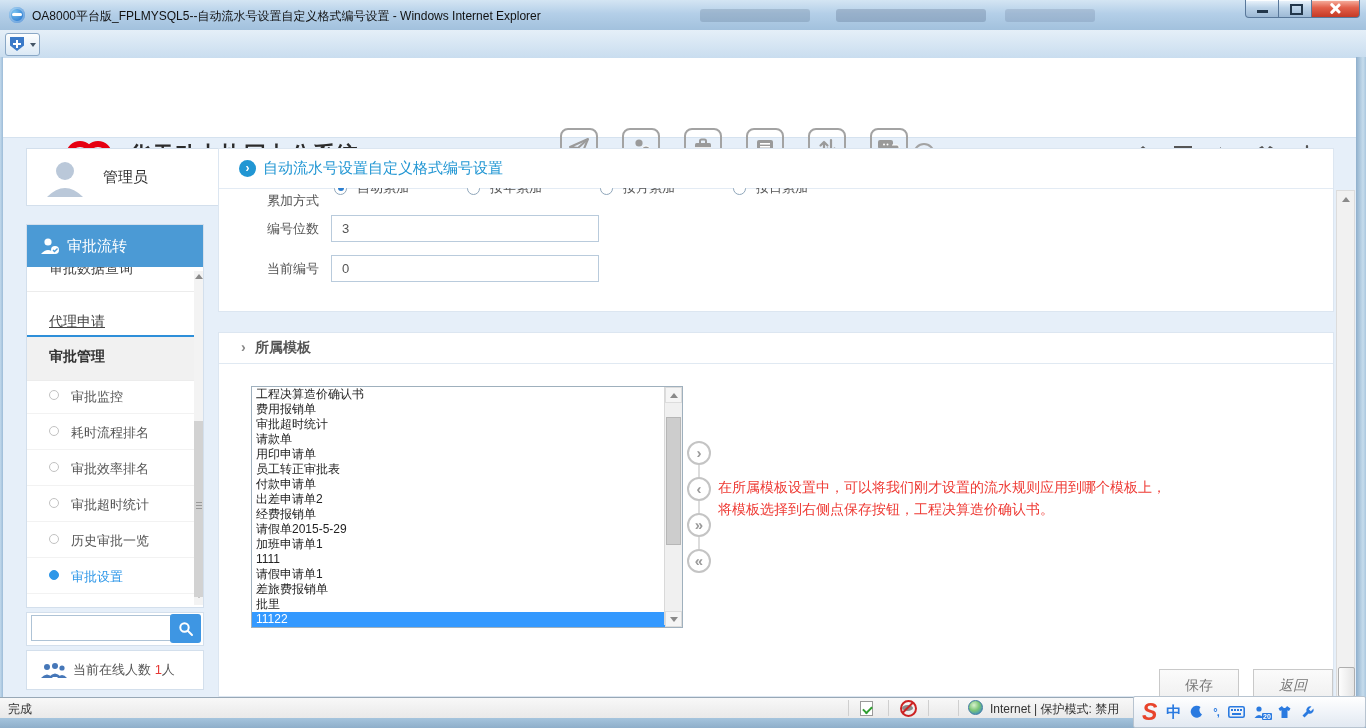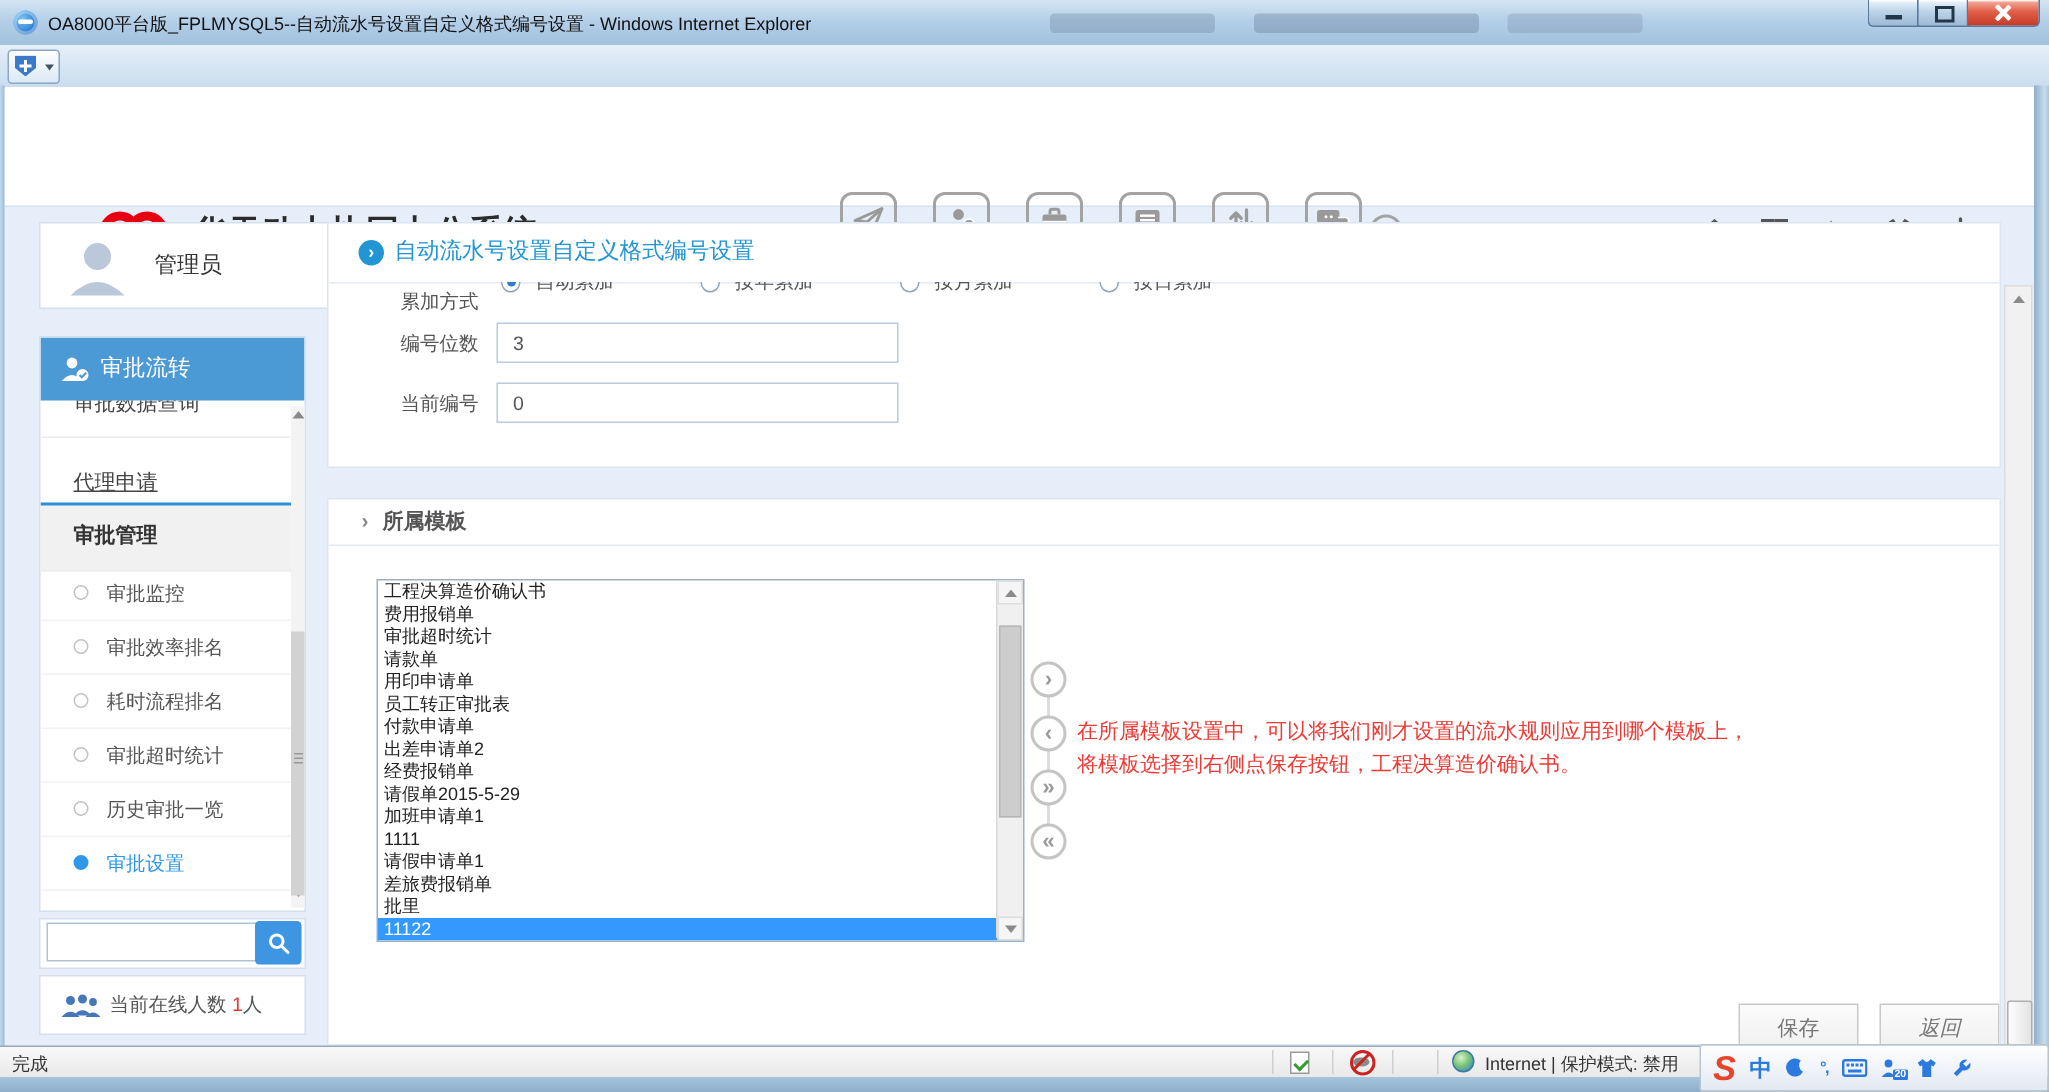--- a/index.html
+++ b/index.html
@@ -325,25 +325,25 @@
       </div>
     <div class="m-row m-row2"><span>代理申请</span></div>
     <div class="m-row m-row3"><span>审批管理</span></div>
     <div class="subwrap">
         <div class="subitem">
         <span class="bullet"></span>
         <span class="sublabel">审批监控</span>
       </div>
         <div class="subitem">
         <span class="bullet"></span>
-        <span class="sublabel">审批效率排名</span>
+        <span class="sublabel">耗时流程排名</span>
       </div>
         <div class="subitem">
         <span class="bullet"></span>
-        <span class="sublabel">耗时流程排名</span>
+        <span class="sublabel">审批效率排名</span>
       </div>
         <div class="subitem">
         <span class="bullet"></span>
         <span class="sublabel">审批超时统计</span>
       </div>
         <div class="subitem">
         <span class="bullet"></span>
         <span class="sublabel">历史审批一览</span>
       </div>
         <div class="subitem selected">

